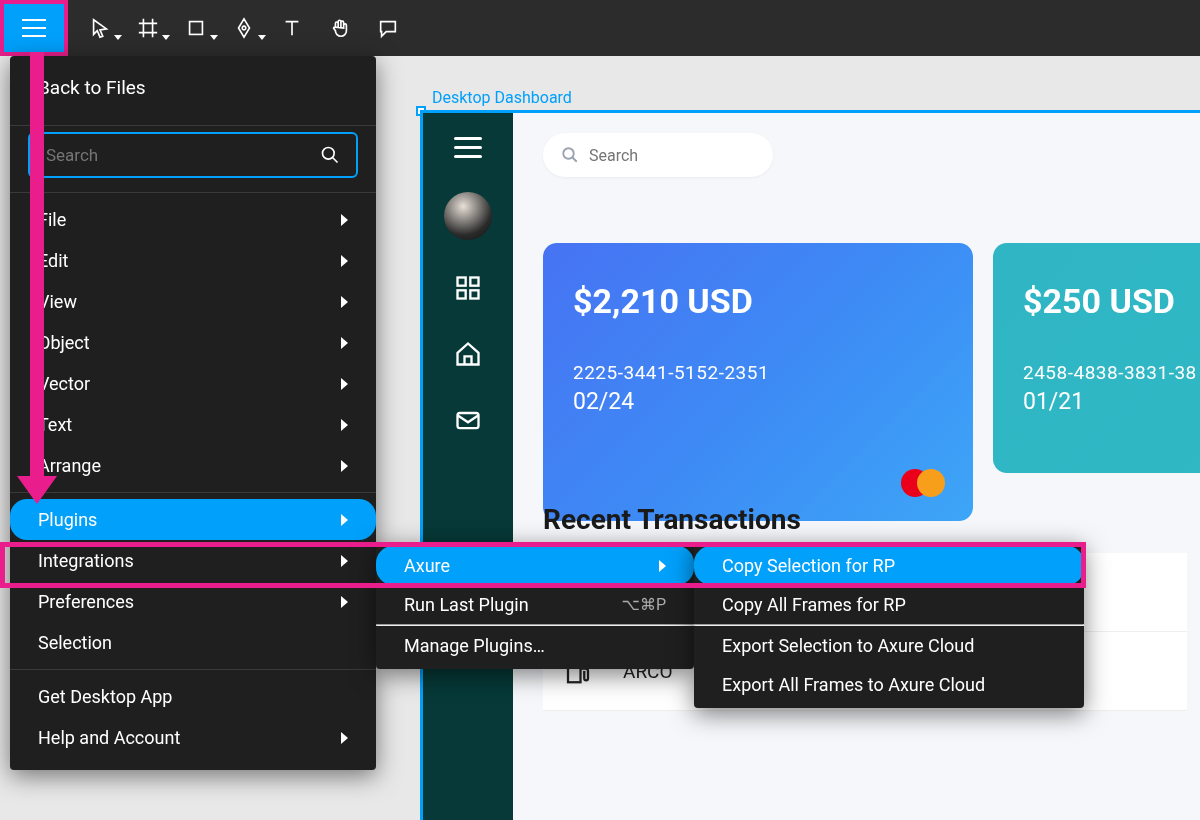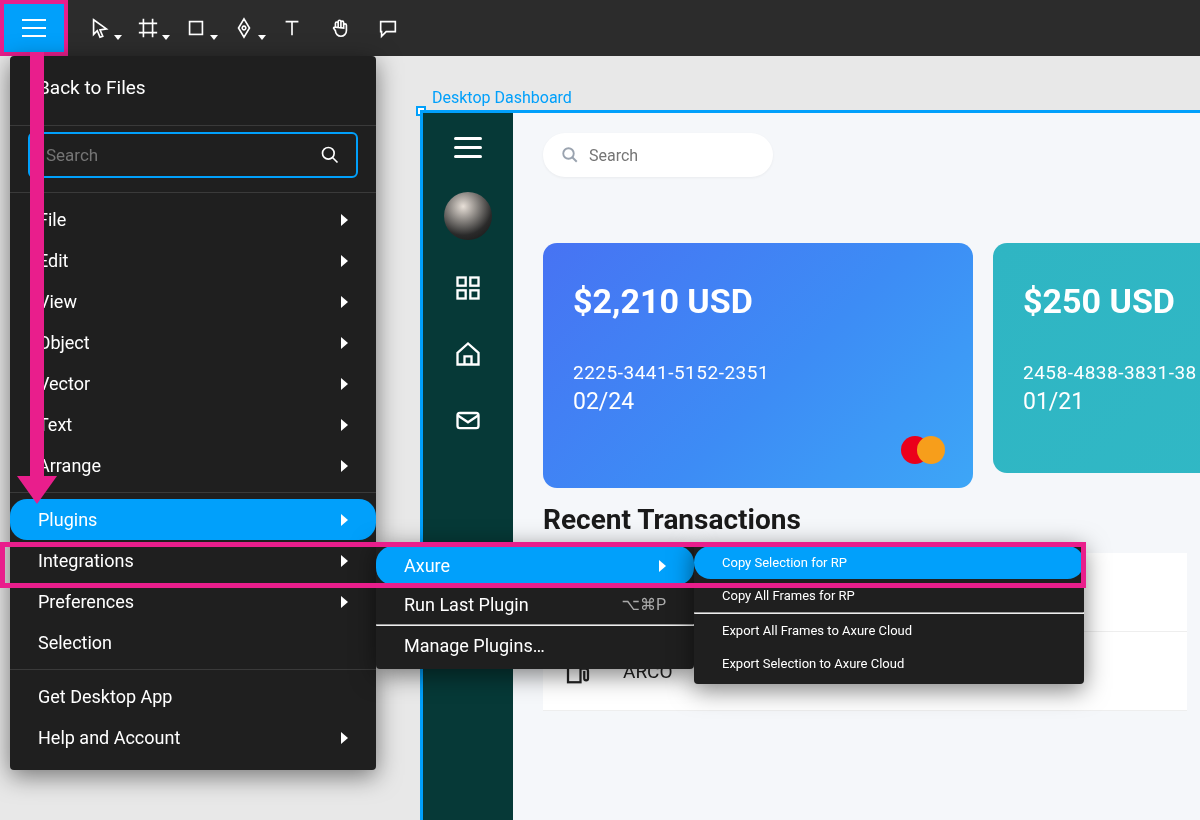--- a/index.html
+++ b/index.html
@@ -27,21 +27,21 @@
   .dash-sidebar .sb-lines span { width: 28px; height: 3px; background: #fff; border-radius: 2px; }
   .avatar { width: 48px; height: 48px; border-radius: 50%; background: radial-gradient(circle at 40% 30%, #e8e0d8 0%, #2a2a2a 65%, #111 100%); }
   .sb-icon svg { width: 28px; height: 28px; stroke: #fff; fill: none; stroke-width: 2; }
 
   .dash-main { position: absolute; top: 0; left: 90px; right: 0; height: 100%; }
   .searchbar { position: absolute; top: 20px; left: 30px; width: 230px; height: 44px; background: #fff; border-radius: 22px; display: flex; align-items: center; padding: 0 18px; gap: 10px; color: #9aa3af; box-shadow: 0 1px 3px rgba(0,0,0,0.05); }
   .searchbar svg { width: 18px; height: 18px; stroke: #9aa3af; fill: none; stroke-width: 2.5; }
   .searchbar input { border: none; outline: none; font-size: 16px; color: #555; width: 150px; background: transparent; }
 
   .card { position: absolute; border-radius: 14px; padding: 28px 30px; color: #fff; }
-  .card1 { top: 130px; left: 30px; width: 430px; height: 245px; background: linear-gradient(135deg, #4773F3 0%, #3D8CF5 55%, #3DA6F7 100%); }
+  .card1 { top: 130px; left: 30px; width: 430px; height: 278px; background: linear-gradient(135deg, #4773F3 0%, #3D8CF5 55%, #3DA6F7 100%); }
   .card2 { top: 130px; left: 480px; width: 430px; height: 230px; background: linear-gradient(135deg, #2FB5C3 0%, #31B9C6 100%); }
   .card-amount { font-size: 34px; font-weight: 700; margin-top: 10px; }
   .card-num { font-size: 19px; margin-top: 40px; letter-spacing: 0.5px; }
   .card-exp { font-size: 23px; margin-top: 4px; }
   .mc { position: absolute; right: 28px; bottom: 24px; display: flex; }
   .mc .c1 { width: 28px; height: 28px; background: #EB001B; border-radius: 50%; }
   .mc .c2 { width: 28px; height: 28px; background: #F79E1B; border-radius: 50%; margin-left: -12px; }
 
   .tx-header { position: absolute; top: 390px; left: 30px; font-size: 28px; font-weight: 700; color: #1a1a1a; }
   .tx-list { position: absolute; top: 440px; left: 30px; right: 20px; background: #fff; }
@@ -61,21 +61,21 @@
   .menu-item .arrow { width: 0; height: 0; border-top: 6px solid transparent; border-bottom: 6px solid transparent; border-left: 7px solid #fff; }
   .menu-item.hl { background: #01a0fb; border-radius: 17px; }
 
   
   .submenu { position: absolute; top: 542px; left: 376px; width: 318px; background: #1f1f1f; color: #fff; border-radius: 4px; box-shadow: 0 6px 24px rgba(0,0,0,0.5); padding: 4px 0; }
   .submenu .menu-item { padding: 9px 28px; font-size: 18px; gap: 24px; }
   .submenu .shortcut { color: #aaa; font-size: 16px; }
 
   
   .submenu2 { position: absolute; top: 542px; left: 694px; width: 390px; background: #1f1f1f; color: #fff; border-radius: 4px; box-shadow: 0 6px 24px rgba(0,0,0,0.5); padding: 4px 0; }
-  .submenu2 .menu-item { padding: 9px 28px; font-size: 13px; }
+  .submenu2 .menu-item { padding: 9px 28px; font-size: 18px; }
 
   
   .annot-box { position: absolute; border: 5px solid #E91E8C; pointer-events: none; }
   .annot1 { top: 542px; left: 0; width: 1086px; height: 46px; }
   .arrow-down { position: absolute; top: 52px; left: 30px; width: 14px; height: 430px; background: #E91E8C; }
   .arrow-down::after { content: ""; position: absolute; bottom: -22px; left: -13px; width: 0; height: 0; border-left: 20px solid transparent; border-right: 20px solid transparent; border-top: 28px solid #E91E8C; }
 </style>
 </head>
 <body>
 
@@ -283,21 +283,21 @@
 
 <div class="submenu2">
   <div class="menu-item hl">
       <span>Copy Selection for RP</span>
     </div>
   <div class="menu-item">
       <span>Copy All Frames for RP</span>
     </div>
   <hr>
   <div class="menu-item">
+      <span>Export Selection to Axure Cloud</span>
+    </div>
+  <div class="menu-item">
       <span>Export All Frames to Axure Cloud</span>
-    </div>
-  <div class="menu-item">
-      <span>Export Selection to Axure Cloud</span>
     </div>
 </div>
 
 <div class="arrow-down"></div>
 <div class="annot-box annot1"></div>
 
 </body></html>

